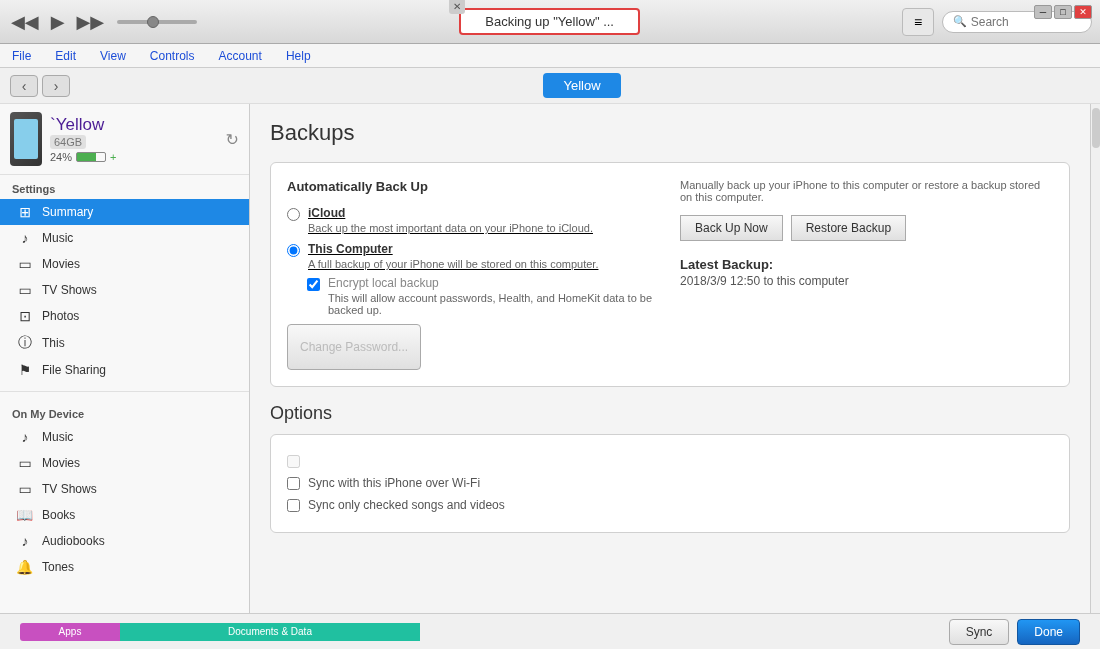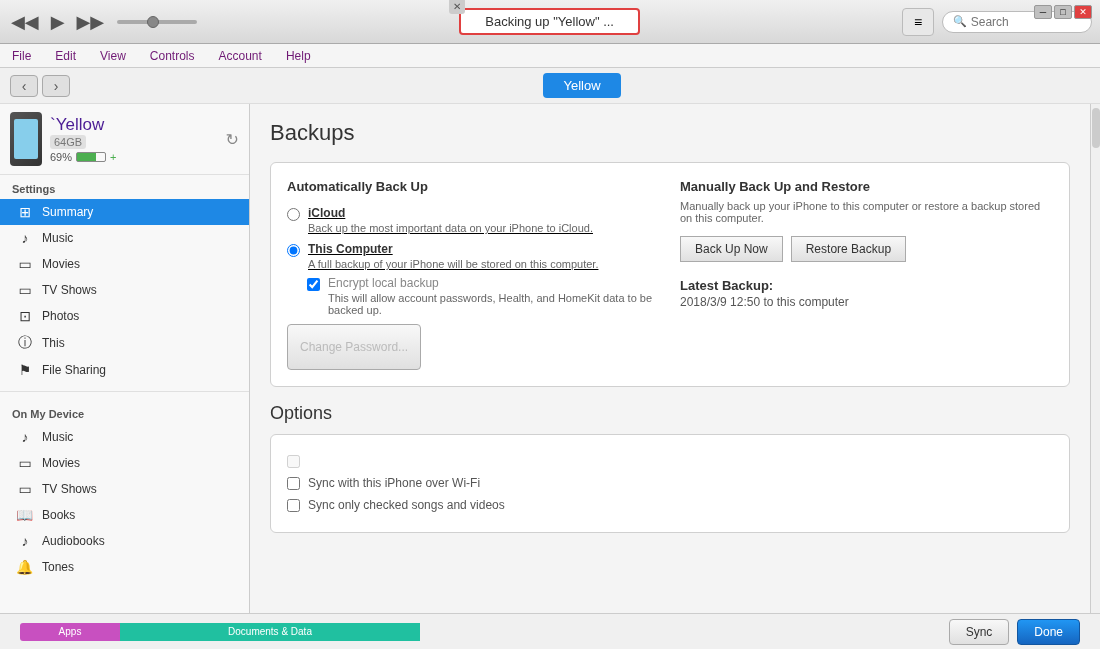--- a/index.html
+++ b/index.html
@@ -86,21 +86,21 @@
     .win-ctl { width: 18px; height: 14px; background: #c0c0c0; border: 1px solid #999; border-radius: 2px; font-size: 9px; display: flex; align-items: center; justify-content: center; cursor: pointer; }
     .win-ctl.close-red { background: #e04040; color: white; }
 
     
     #menubar {
       background: #f5f5f5;
       border-bottom: 1px solid #ccc;
       padding: 2px 8px;
       display: flex; gap: 16px; align-items: center; height: 24px;
     }
-    .menu-item { font-size: 12px; color: #701a75; cursor: pointer; padding: 2px 4px; }
+    .menu-item { font-size: 12px; color: #1d4ed8; cursor: pointer; padding: 2px 4px; }
 
     
     #navrow {
       background: #f0f0f0;
       padding: 4px 10px;
       display: flex; align-items: center; gap: 4px;
       border-bottom: 1px solid #ddd;
       height: 36px;
     }
     .nav-btn {
@@ -342,21 +342,21 @@
 <div id="main-layout">
 
   <div id="sidebar">
 
     <div class="device-section">
       <div class="device-icon"></div>
       <div class="device-info">
         <div class="device-name">`Yellow</div>
         <div class="device-cap">64GB</div>
         <div class="device-battery">
-          <span>69%</span>
+          <span>24%</span>
           <div class="battery-bar">
             <div class="battery-fill"></div>
           </div>
           <span style="color:#4caf50;">+</span>
         </div>
       </div>
       <div class="sync-icon">↻</div>
     </div>
 
     <div class="sidebar-section-label">Settings</div>
@@ -452,21 +452,20 @@
             <div>
               <div class="checkbox-label">Encrypt local backup</div>
               <div class="checkbox-desc">This will allow account passwords, Health, and HomeKit data to be backed up.</div>
             </div>
           </div>
 
           <button class="action-btn" disabled="">Change Password...</button>
         </div>
 
         <div class="col-right">
-          <div class="right-title">Manually Back Up and Restore</div>
           <div class="right-desc">Manually back up your iPhone to this computer or restore a backup stored on this computer.</div>
 
           <div class="btn-row">
             <button class="backup-btn">Back Up Now</button>
             <button class="backup-btn">Restore Backup</button>
           </div>
 
           <div class="latest-backup">
             <div class="latest-label">Latest Backup:</div>
             <div class="latest-value">2018/3/9 12:50 to this computer</div>

